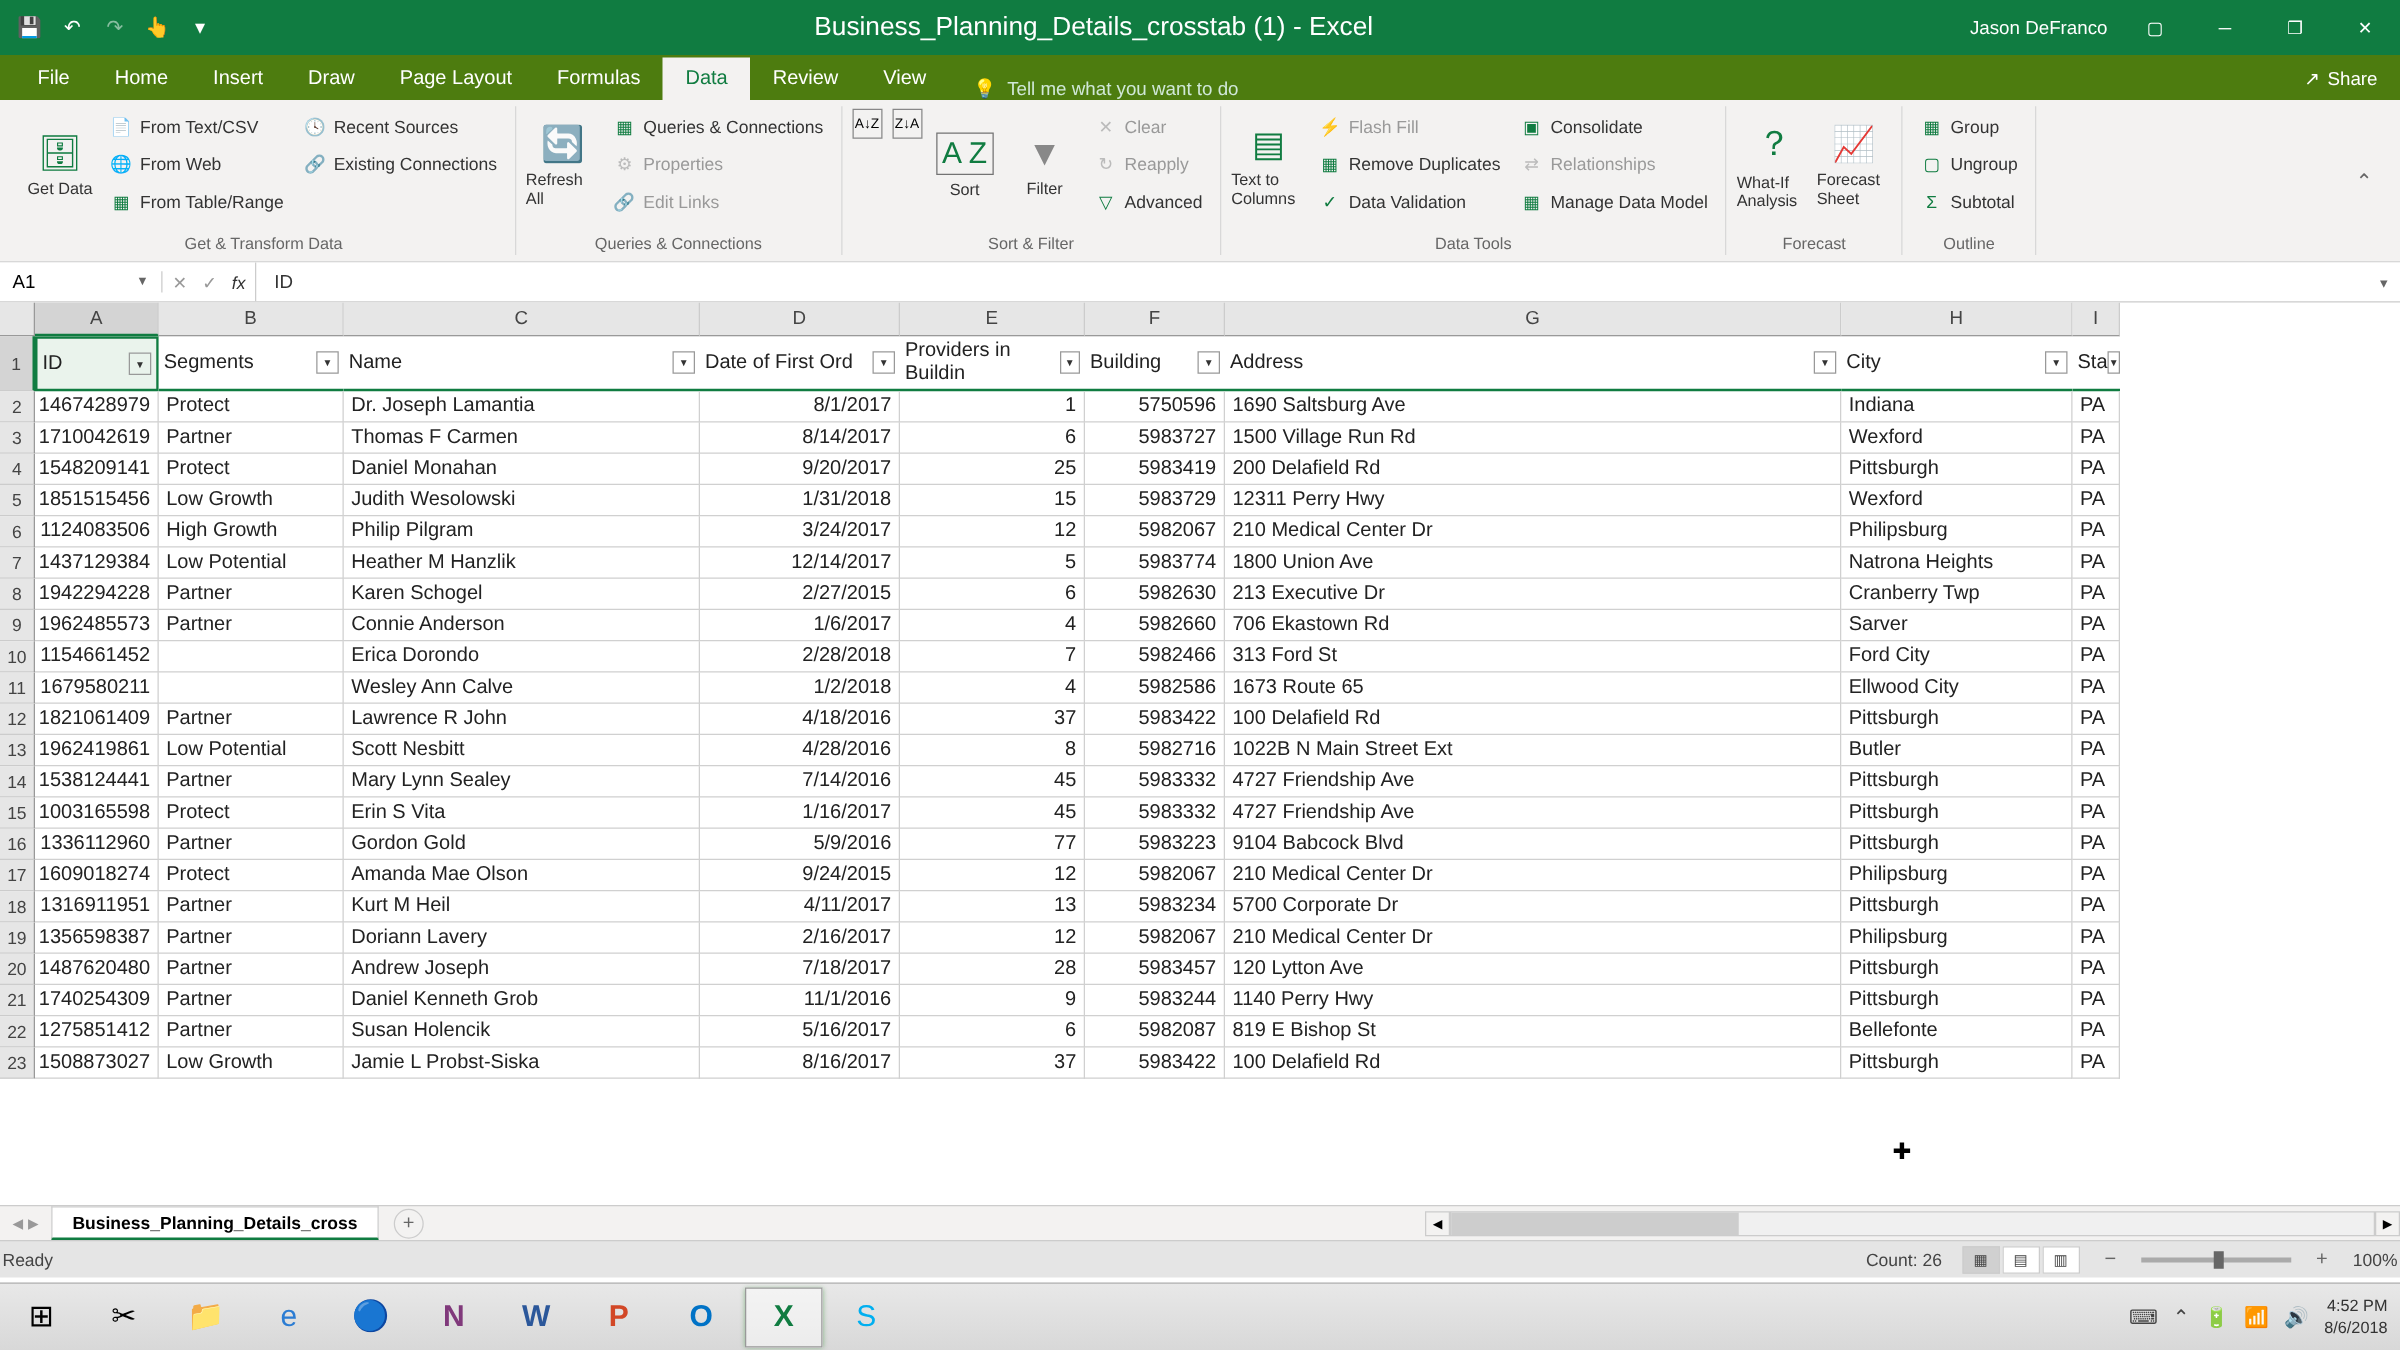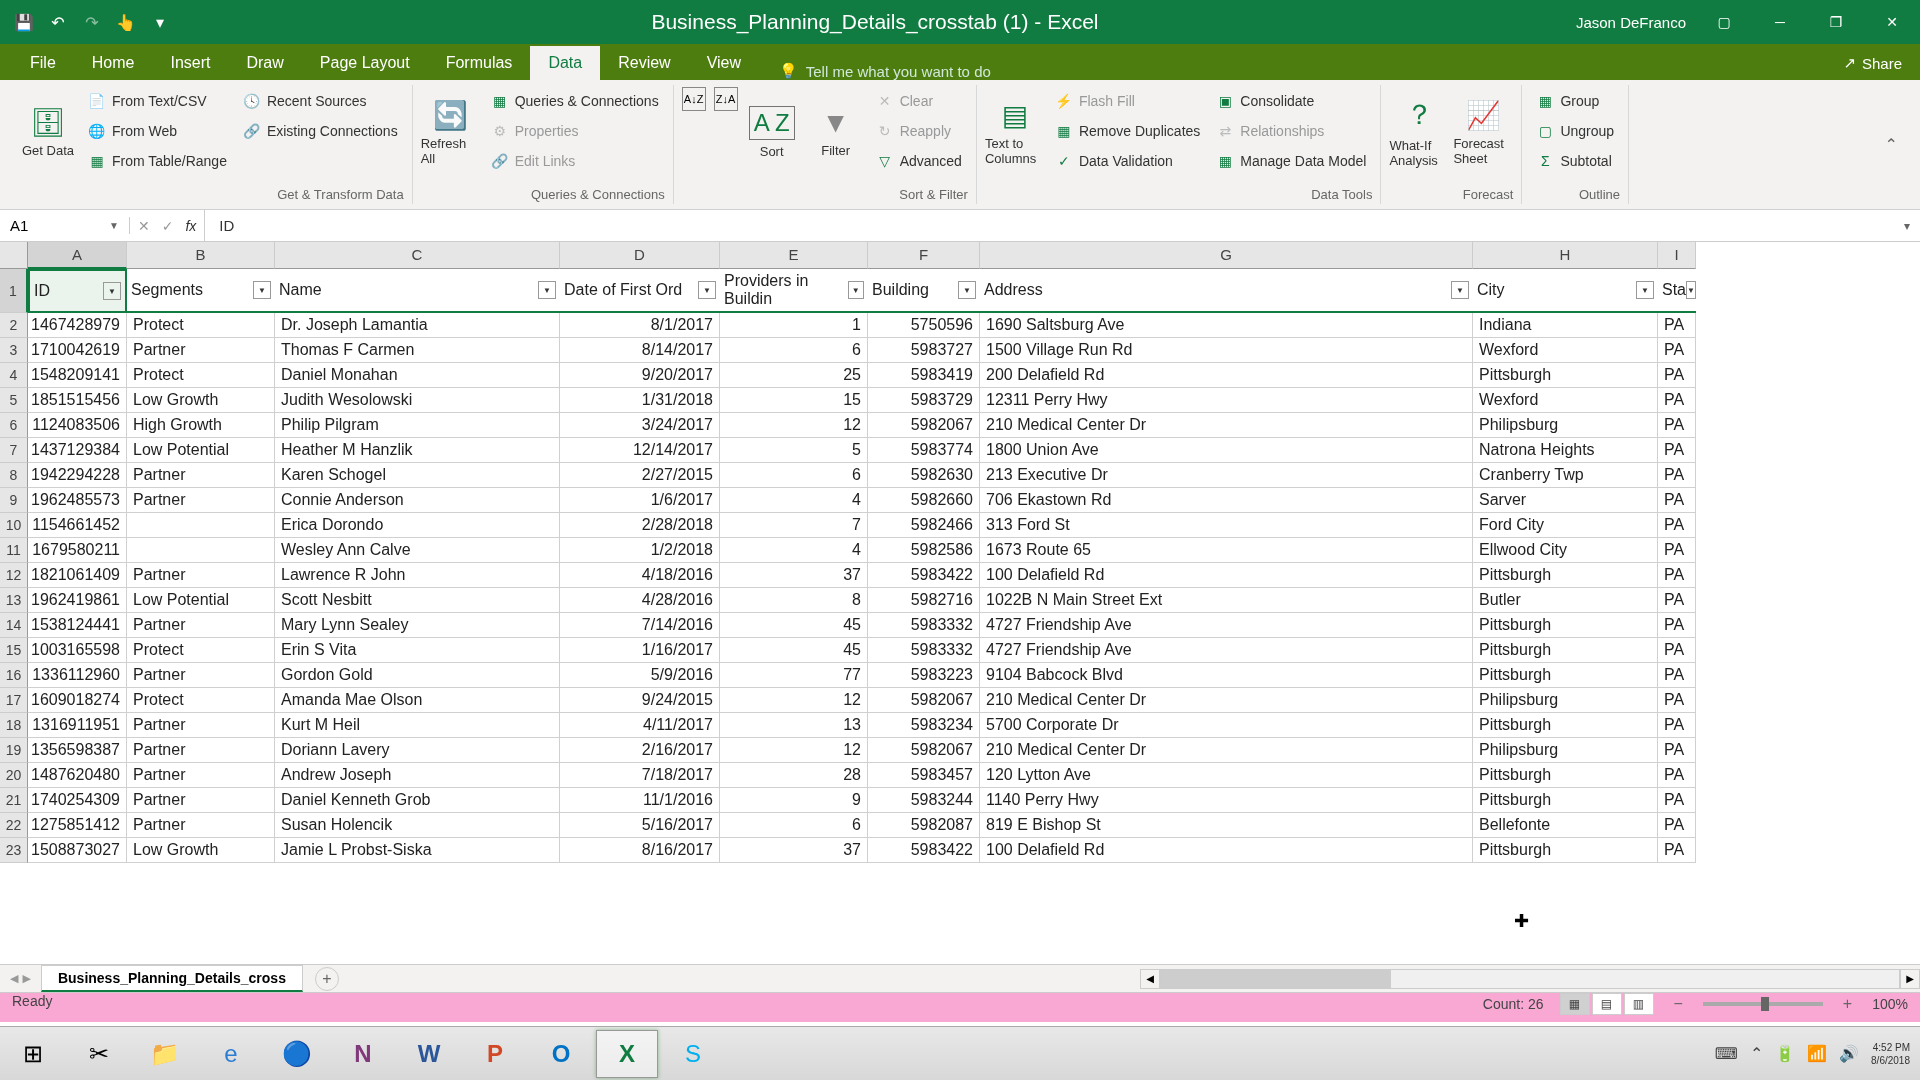--- a/index.html
+++ b/index.html
@@ -20,21 +20,21 @@
 .tab.active { background: #f3f2f1; color: #107c41; }
 .tab.file { margin-left: 12px; }
 .tell-me { display: flex; align-items: center; color: #d0e8d8; font-size: 15px; margin-left: 20px; gap: 8px; }
 .share-btn { margin-left: auto; padding: 8px 18px; color: #fff; font-size: 15px; cursor: pointer; display: flex; align-items: center; gap: 6px; }
 
 
 .ribbon-content { height: 130px; background: #f3f2f1; border-bottom: 1px solid #d0d0d0; display: flex; padding: 5px 10px; }
 .ribbon-group { display: flex; flex-direction: column; padding: 0 8px; border-right: 1px solid #d8d8d8; }
 .ribbon-group:last-child { border-right: none; }
 .group-items { flex: 1; display: flex; align-items: flex-start; gap: 4px; padding-top: 2px; }
-.group-label { text-align: right; font-size: 13px; color: #666; padding: 2px 0; }
+.group-label { text-align: center; font-size: 13px; color: #666; padding: 2px 0; }
 .big-btn { display: flex; flex-direction: column; align-items: center; justify-content: center; width: 60px; height: 90px; cursor: pointer; font-size: 13px; color: #333; gap: 4px; }
 .big-btn .icon { font-size: 28px; color: #107c41; }
 .small-btns { display: flex; flex-direction: column; gap: 2px; }
 .small-btn { display: flex; align-items: center; gap: 6px; height: 28px; padding: 0 6px; cursor: pointer; font-size: 14px; color: #333; white-space: nowrap; }
 .small-btn.disabled { color: #999; }
 .small-btn .si { width: 18px; text-align: center; color: #107c41; }
 .small-btn.disabled .si { color: #bbb; }
 .sort-icons { display: flex; flex-direction: row; gap: 8px; justify-content: center; }
 .sort-ic { width: 24px; height: 24px; border: 1px solid #888; display: flex; align-items: center; justify-content: center; font-size: 11px; cursor: pointer; }
 .collapse-btn { margin-left: auto; display: flex; align-items: center; padding: 0 12px; cursor: pointer; color: #666; font-size: 16px; }
@@ -67,36 +67,36 @@
 .sheet-nav { display: flex; gap: 4px; padding: 0 10px; }
 .sheet-nav-btn { color: #999; cursor: pointer; font-size: 11px; }
 .sheet-tab { padding: 4px 16px; background: #fff; border: 1px solid #ccc; border-bottom: 2px solid #107c41; font-size: 14px; font-weight: bold; cursor: pointer; }
 .add-sheet { width: 24px; height: 24px; border-radius: 50%; display: flex; align-items: center; justify-content: center; margin-left: 12px; cursor: pointer; color: #666; border: 1px solid #ccc; }
 .hscroll { margin-left: auto; display: flex; align-items: center; width: 780px; }
 .hscroll-btn { width: 20px; height: 20px; border: 1px solid #ccc; display: flex; align-items: center; justify-content: center; font-size: 10px; cursor: pointer; }
 .hscroll-track { flex: 1; height: 20px; background: #f0f0f0; border: 1px solid #ccc; position: relative; }
 .hscroll-thumb { position: absolute; left: 0; width: 230px; height: 100%; background: #cdcdcd; }
 
 
-.status-bar { height: 30px; background: #f9a8d4; border-top: 1px solid #ccc; display: flex; align-items: flex-start; padding: 0 12px; font-size: 14px; color: #444; }
+.status-bar { height: 30px; background: #e5e5e5; border-top: 1px solid #ccc; display: flex; align-items: center; padding: 0 2px; font-size: 14px; color: #444; }
 .status-right { margin-left: auto; display: flex; align-items: center; gap: 16px; }
 .view-btns { display: flex; gap: 2px; }
 .view-btn { width: 30px; height: 22px; border: 1px solid #ccc; display: flex; align-items: center; justify-content: center; cursor: pointer; font-size: 12px; background: #fff; }
 .view-btn.active { background: #d0d0d0; }
 .zoom-slider { width: 120px; height: 4px; background: #aaa; position: relative; }
 .zoom-thumb { position: absolute; top: -5px; left: 58px; width: 8px; height: 14px; background: #666; }
 .zoom-btn { cursor: pointer; font-size: 16px; color: #666; padding: 0 4px; }
 
 
 .taskbar { position: absolute; bottom: 0; left: 0; right: 0; height: 54px; background: linear-gradient(to bottom, #e8e8e8, #d8d8d8); border-top: 1px solid #aaa; display: flex; align-items: center; }
 .tb-item { width: 62px; height: 48px; display: flex; align-items: center; justify-content: center; cursor: pointer; margin: 0 2px; font-size: 24px; }
 .tb-item.active { background: rgba(255,255,255,0.5); border: 1px solid #999; box-shadow: 0 0 4px rgba(0,120,0,0.4); }
 .tb-right { margin-left: auto; display: flex; align-items: center; gap: 12px; padding-right: 10px; }
 .tb-icon { font-size: 16px; color: #444; cursor: pointer; }
-.clock { text-align: right; font-size: 10px; color: #333; line-height: 1.3; }
+.clock { text-align: right; font-size: 13px; color: #333; line-height: 1.3; }
 .cursor-overlay { position: absolute; top: 668px; left: 1514px; font-size: 18px; pointer-events: none; }
 </style>
 </head>
 <body>
 
 <div class="title-bar">
   <div class="qat">
     <div class="qat-btn">💾</div>
     <div class="qat-btn">↶</div>
     <div class="qat-btn" style="opacity:.5">↷</div>

